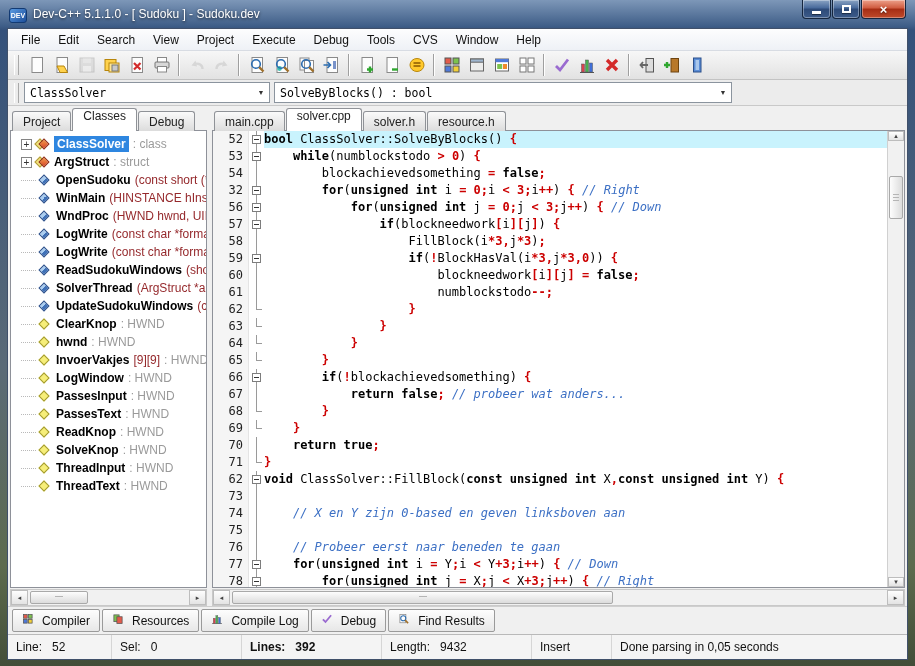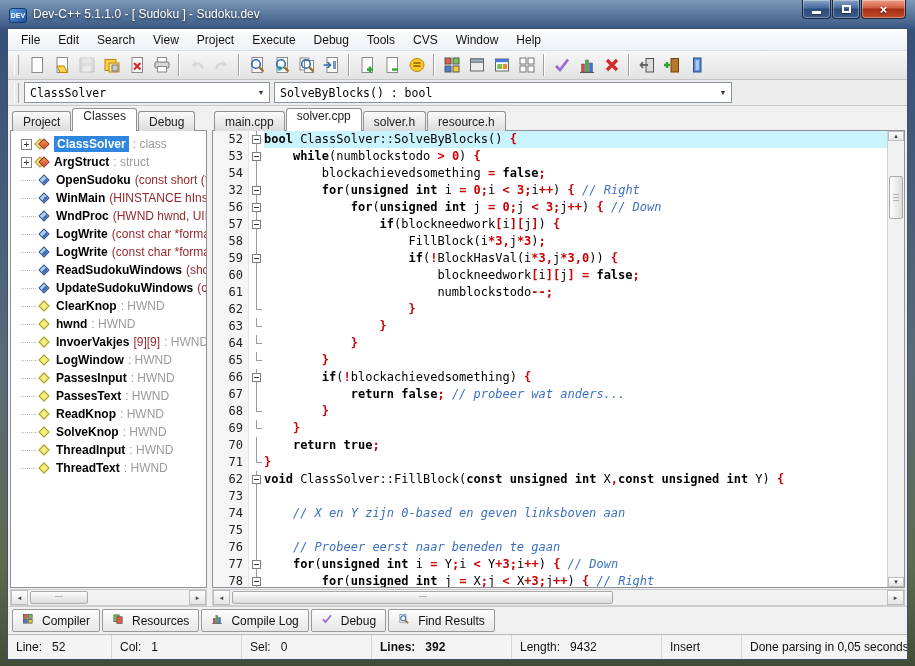--- a/index.html
+++ b/index.html
@@ -400,20 +400,28 @@
                   <span class="di d1"></span>
                 </span>
                 <span class="tname">ReadSudokuWindows</span>
                 <span class="tparams">(sho</span>
               </div>
               <div class="trow">
                 <span class="stub"></span>
                 <span class="tic ic-method">
                   <span class="di d1"></span>
                 </span>
+                <span class="tname">SolverThread</span>
+                <span class="tparams">(ArgStruct *a</span>
+              </div>
+              <div class="trow">
+                <span class="stub"></span>
+                <span class="tic ic-method">
+                  <span class="di d1"></span>
+                </span>
                 <span class="tname">UpdateSudokuWindows</span>
                 <span class="tparams">(c</span>
               </div>
               <div class="trow">
                 <span class="stub"></span>
                 <span class="tic ic-var">
                   <span class="di d1"></span>
                 </span>
                 <span class="tname">ClearKnop</span>
                 <span class="tsuffix">: HWND</span>
@@ -768,24 +776,20 @@
           </svg>
           <span>Find Results</span>
         </div>
       </div>
     <div class="statusbar" id="statusbar">
         <div class="scell" style="width: 104px;">
           <span class="slabel">Line:</span>
           <span class="svalue">52</span>
         </div>
         <div class="scell" style="width: 130px;">
-          <span class="slabel">Col:</span>
-          <span class="svalue">1</span>
-        </div>
-        <div class="scell" style="width: 130px;">
           <span class="slabel">Sel:</span>
           <span class="svalue">0</span>
         </div>
         <div class="scell" style="width: 140px; font-weight: bold;">
           <span class="slabel">Lines:</span>
           <span class="svalue">392</span>
         </div>
         <div class="scell" style="width: 150px;">
           <span class="slabel">Length:</span>
           <span class="svalue">9432</span>

